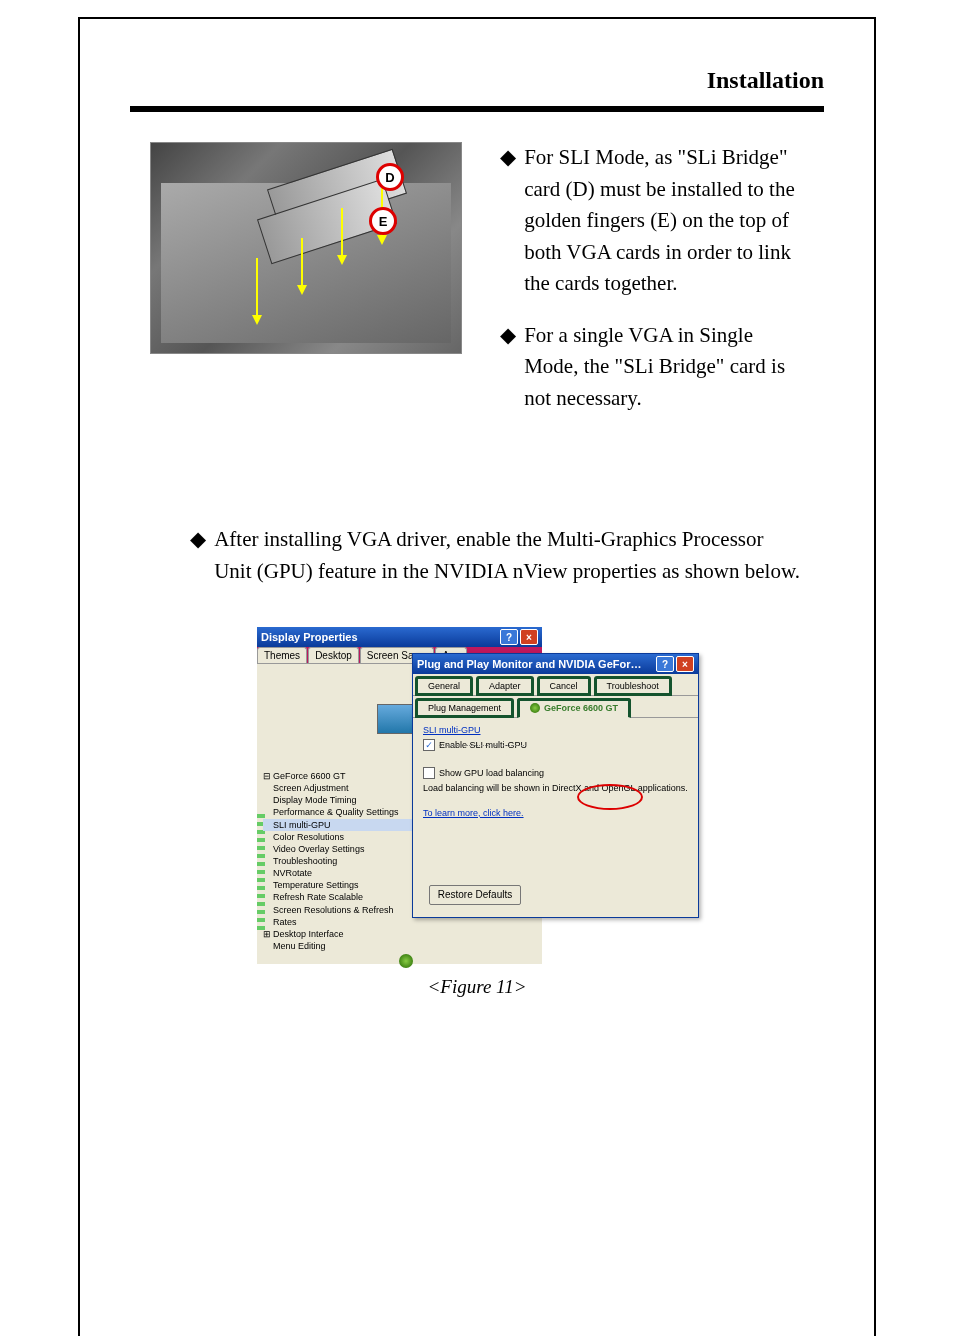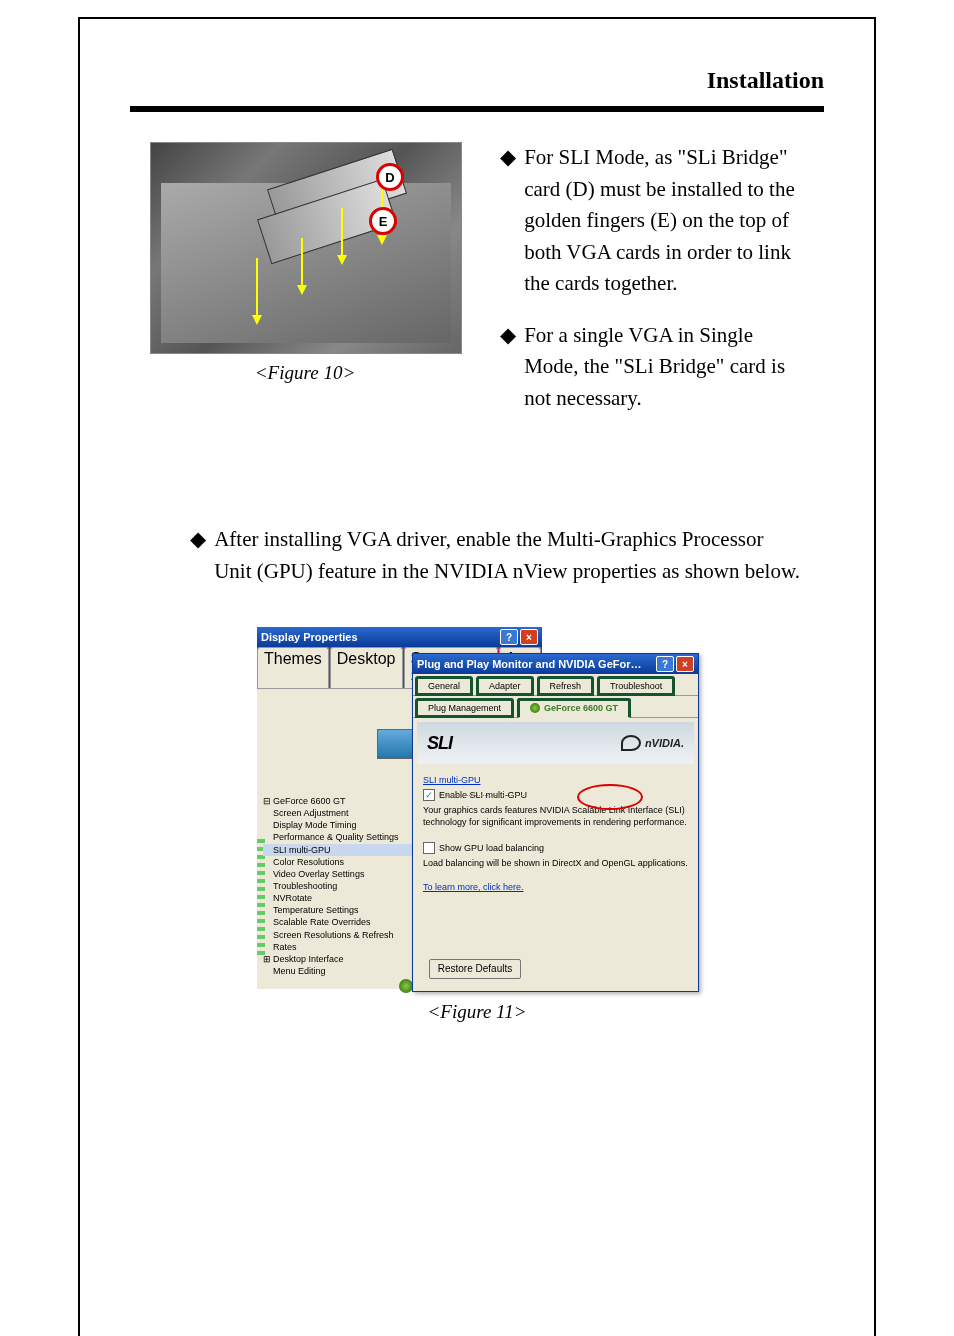--- a/index.html
+++ b/index.html
@@ -30,21 +30,21 @@
   .midbullet{font-size:21px;line-height:1.5;margin-top:90px;padding-left:40px;display:flex}
   .midbullet .dia{margin-right:8px}
   .fig11wrap{margin-top:40px;text-align:center}
   .fig11{width:440px;margin:0 auto;font-family:Tahoma,Arial,sans-serif;font-size:10px;text-align:left;position:relative}
   .dlg{border:0;background:#ece9d8}
   .titlebar{height:20px;color:#fff;font-weight:bold;font-size:11px;display:flex;align-items:center;padding:0 4px;justify-content:space-between}
   .tb-blue{background:linear-gradient(#2a6ad0,#0a3a9a)}
   .tb-btns{display:flex;gap:2px}
   .tb-btn{width:16px;height:14px;background:#d04020;color:#fff;display:flex;align-items:center;justify-content:center;font-size:10px;border:1px solid #fff;border-radius:2px}
   .tb-btn.help{background:#3a78d8}
-  .tabs{display:flex;background:#be185d;border-bottom:1px solid #999;font-size:16px}
+  .tabs{display:flex;background:#be185d;border-bottom:1px solid #999;font-size:10px}
   .tab{padding:2px 6px;border:1px solid #999;border-bottom:none;background:#ece9d8;margin-right:1px;border-radius:3px 3px 0 0}
   .nvdlg{position:absolute;left:155px;top:26px;width:285px;background:#ece9d8;border:1px solid #0a3a9a;box-shadow:2px 2px 4px rgba(0,0,0,.3)}
   .innerTabs{display:flex;flex-wrap:wrap;font-size:9px;border-bottom:1px solid #999;padding-top:2px}
   .innerTab{padding:2px 10px;border:3px solid #14532d;margin:0 1px -1px 2px;background:#ece9d8;border-radius:3px 3px 0 0}
   .innerTab.active{background:#ece9d8;border-bottom:1px solid #ece9d8;position:relative}
   .gflabel{color:#387c2c;font-weight:bold;font-size:9px;display:flex;align-items:center;gap:4px}
   .gflabel::before{content:"";width:10px;height:10px;background:radial-gradient(#8c4,#260);border-radius:50%}
   .slibanner{height:42px;background:linear-gradient(#cfd8e0,#eef2f6);display:flex;align-items:center;justify-content:space-between;padding:0 10px;margin:4px}
   .sli-logo{font-family:Arial,sans-serif;font-weight:900;font-size:18px;color:#000;font-style:italic;letter-spacing:-1px}
   .nv-logo{font-family:Arial,sans-serif;font-weight:900;font-size:11px;color:#222;font-style:italic;display:flex;align-items:center;gap:4px}
@@ -81,21 +81,20 @@
             <div class="board"></div>
             <div class="card c1"></div>
             <div class="card c2"></div>
             <div class="arrow a1"></div>
             <div class="arrow a2"></div>
             <div class="arrow a3"></div>
             <div class="arrow a4"></div>
             <div class="callout d">D</div>
             <div class="callout e">E</div>
           </div>
-          <div class="figcap">&lt;Figure 10&gt;</div>
         </div>
 
         <div class="bullets">
           <div class="item">
             <span class="dia">◆</span>
             <span>For SLI Mode, as "SLi Bridge" card (D) must be installed to the golden fingers (E) on the top of both VGA cards in order to link the cards together.</span>
           </div>
           <div class="item">
             <span class="dia">◆</span>
             <span>For a single VGA in Single Mode, the "SLi Bridge" card is not necessary.</span>
@@ -132,62 +131,57 @@
                 <div>⊟ <span>GeForce 6600 GT</span></div>
                 <div class="node">Screen Adjustment</div>
                 <div class="node">Display Mode Timing</div>
                 <div class="node">Performance &amp; Quality Settings</div>
                 <div class="node sel">SLI multi-GPU</div>
                 <div class="node">Color Resolutions</div>
                 <div class="node">Video Overlay Settings</div>
                 <div class="node">Troubleshooting</div>
                 <div class="node">NVRotate</div>
                 <div class="node">Temperature Settings</div>
-                <div class="node">Scalable Rate Overrides</div>
+                <div class="node">Refresh Rate Scalable</div>
                 <div class="node">Screen Resolutions &amp; Refresh Rates</div>
                 <div>⊞ <span>Desktop Interface</span></div>
                 <div class="node">Menu Editing</div>
               </div>
               <div class="nvsmall"></div>
             </div>
           </div>
 
           <div class="nvdlg">
             <div class="titlebar tb-blue">
               <span style="white-space:nowrap;overflow:hidden;text-overflow:ellipsis;max-width:230px">Plug and Play Monitor and NVIDIA GeForce 6600 GT ...</span>
               <div class="tb-btns">
                 <div class="tb-btn help">?</div>
                 <div class="tb-btn">×</div>
               </div>
             </div>
             <div class="innerTabs">
               <div class="innerTab">General</div>
               <div class="innerTab">Adapter</div>
-              <div class="innerTab">Refresh</div>
+              <div class="innerTab">Cancel</div>
               <div class="innerTab">Troubleshoot</div>
             </div>
             <div class="innerTabs">
               <div class="innerTab">Plug Management</div>
               <div class="innerTab active">
                 <span class="gflabel">
                     <span>GeForce 6600 GT</span>
                   </span>
               </div>
             </div>
-            <div class="slibanner">
-              <span class="sli-logo">SLI</span>
-              <span class="nv-logo">nVIDIA.</span>
-            </div>
             <div class="pane">
               <div class="link">SLI multi-GPU</div>
               <div class="chk">
                 <div class="box">✓</div>
                 <span style="text-decoration:line-through dotted #888">Enable SLI multi-GPU</span>
               </div>
-              <div>Your graphics cards features NVIDIA Scalable Link Interface (SLI) technology for significant improvements in rendering performance.</div>
               <div style="height:10px"></div>
               <div class="chk">
                 <div class="box"></div>
                 <span>Show GPU load balancing</span>
               </div>
               <div>Load balancing will be shown in DirectX and OpenGL applications.</div>
               <div style="height:12px"></div>
               <div class="link">To learn more, click here.</div>
               <div style="height:60px"></div>
               <div class="btnrow">

